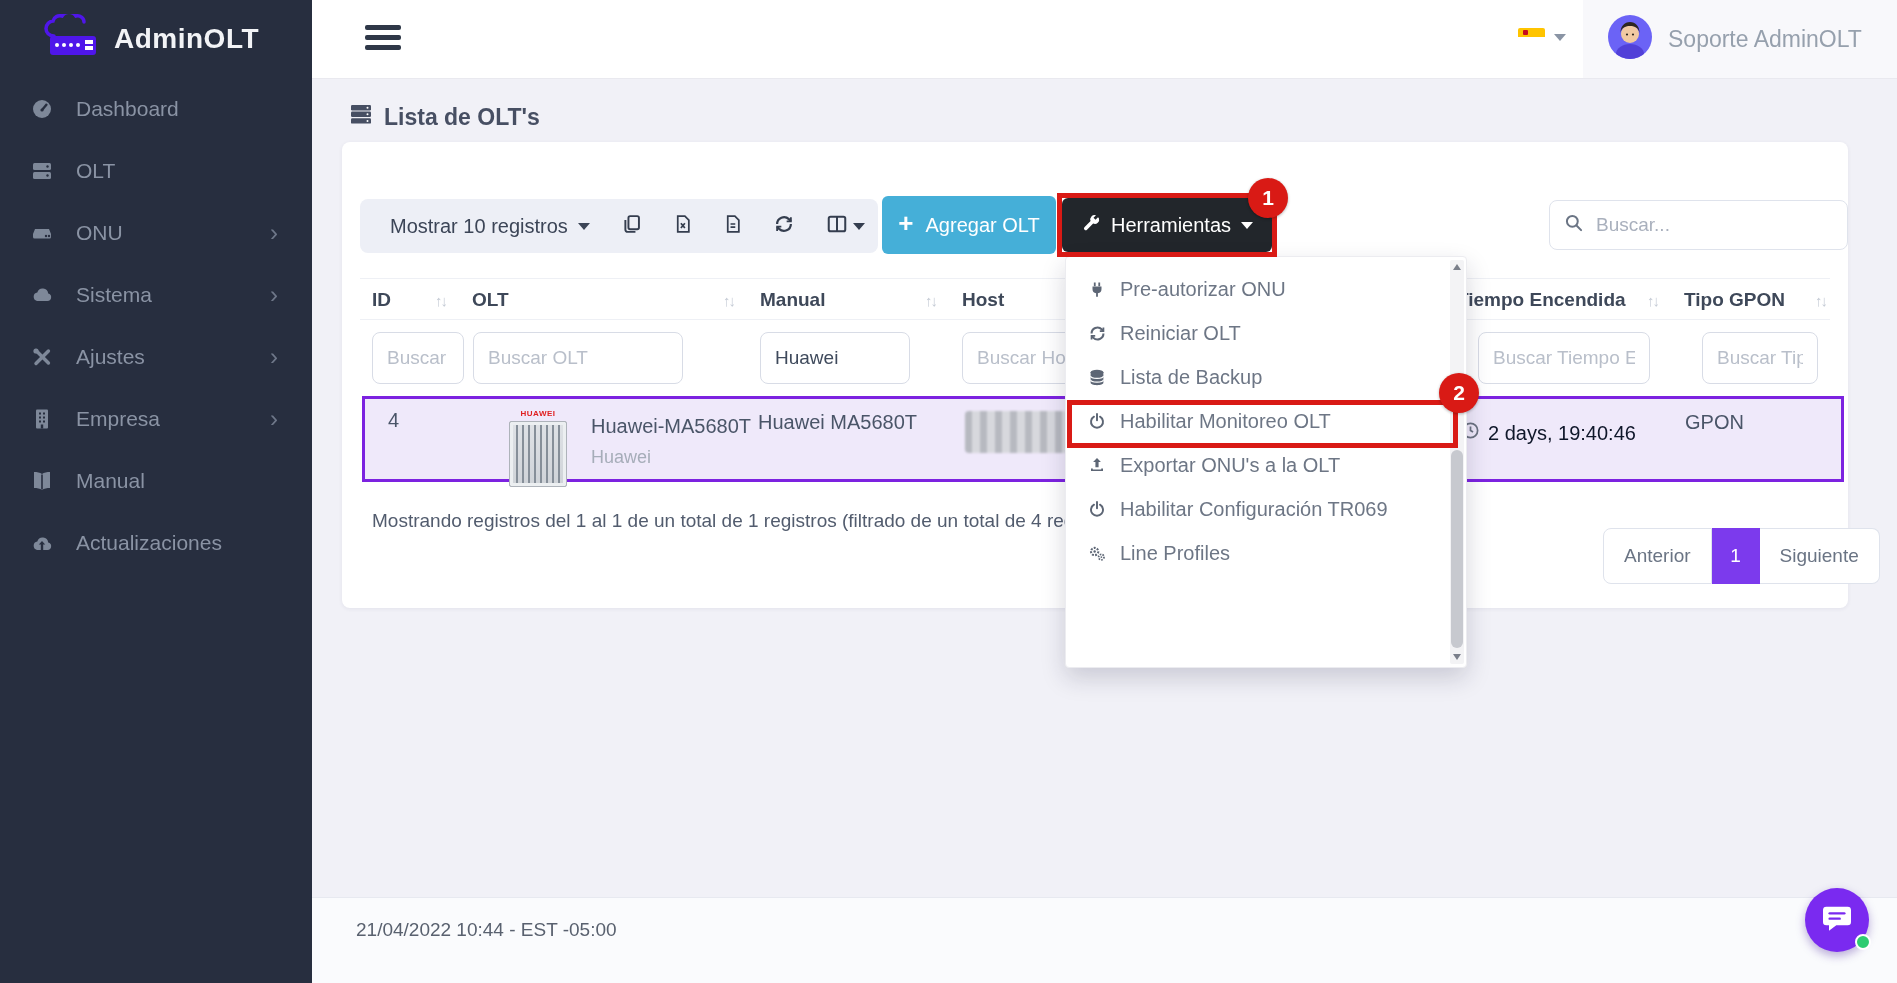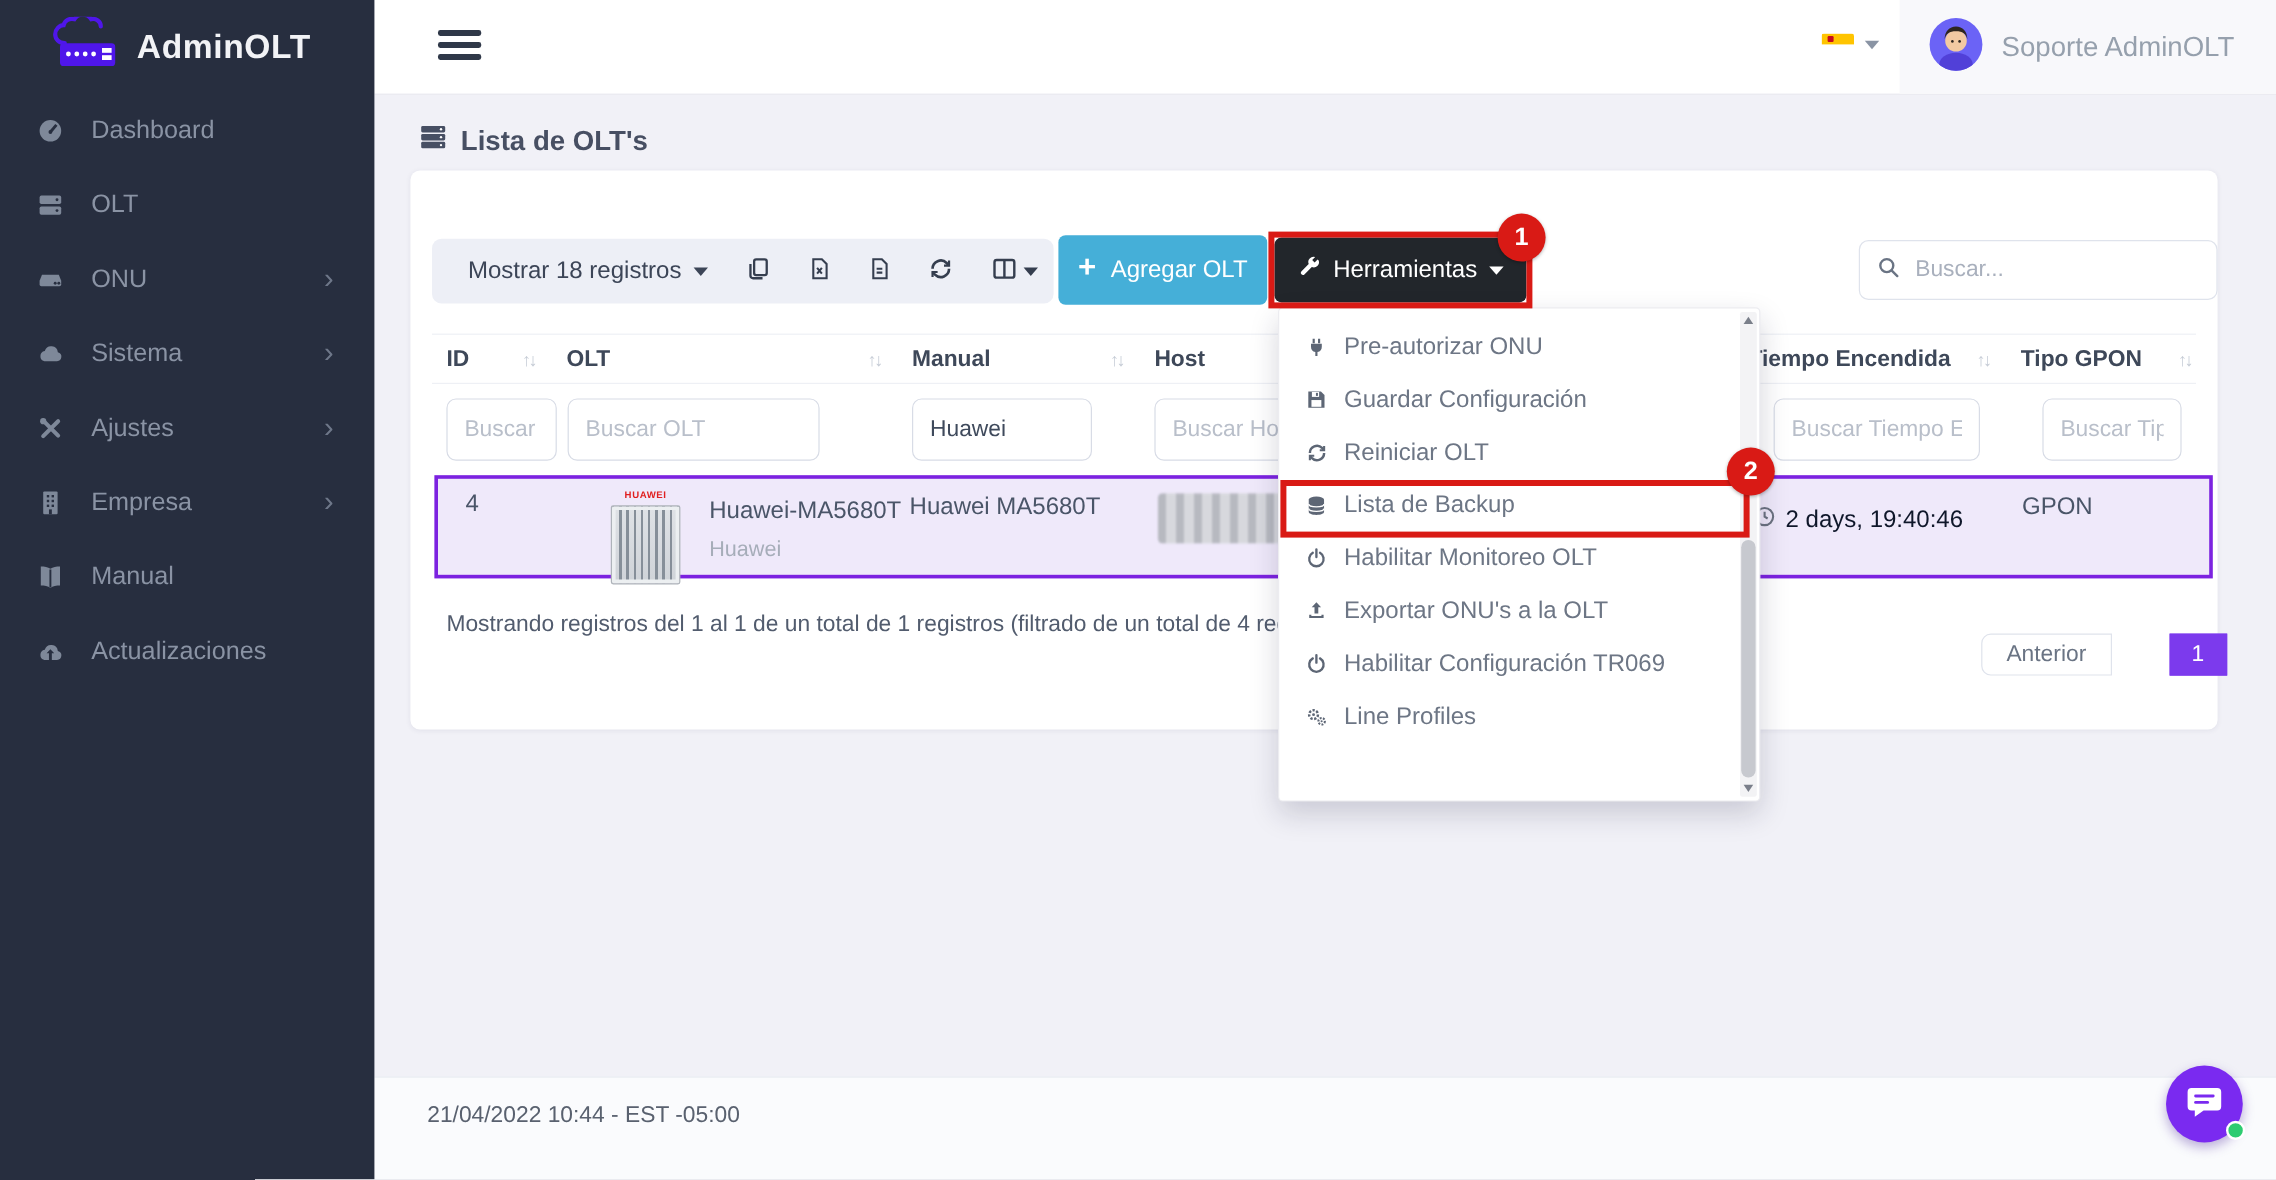--- a/index.html
+++ b/index.html
@@ -62,21 +62,21 @@
   .chassis .cbrand{color:#e02020;font-size:8px;font-weight:bold;letter-spacing:.5px;}
   .chassis .cbody{margin:1px auto 0;width:58px;height:66px;background:#e6e8ea;border:1px solid #aeb3ba;border-radius:2px;
     background-image:repeating-linear-gradient(90deg,#868f99 0 2px,transparent 2px 6px),linear-gradient(#dfe2e6,#cfd3d8);
     box-shadow:inset 0 0 0 3px #eceff1;}
   .olt-sub{color:#a6adb9;font-size:18px;}
   .hostchip{position:absolute;left:600px;top:12px;width:218px;height:42px;border-radius:4px;background:#d9dade;
     background-image:repeating-linear-gradient(90deg,rgba(120,124,138,.35) 0 7px,rgba(210,211,220,.2) 7px 15px);filter:blur(1px);}
   .tiempo{position:absolute;left:1096px;top:22px;display:flex;align-items:center;gap:8px;color:#0f172a;font-size:20px;}
   .summary{position:absolute;left:30px;top:368px;color:#525c6e;font-size:19px;white-space:nowrap;width:900px;overflow:hidden;}
   .pager{position:absolute;left:1261px;top:386px;height:44px;display:flex;}
-  .pbtn{height:35px;display:flex;align-items:center;padding:0 20px;border:1px solid #dfe3ec;color:#6a7484;font-size:19px;background:#fff;cursor:pointer;margin-left:48px;}
+  .pbtn{height:56px;display:flex;align-items:center;padding:0 20px;border:1px solid #dfe3ec;color:#6a7484;font-size:19px;background:#fff;cursor:pointer;}
   .pbtn.first{border-radius:8px 0 0 8px;}
   .pbtn.last{border-radius:0 8px 8px 0;border-left:none;}
   .pbtn.active{background:#7c3aed;border-color:#7c3aed;color:#fff;width:48px;justify-content:center;padding:0;}
 
   
   .dropdown{position:absolute;left:1065px;top:256px;width:402px;height:412px;background:#fff;border:1px solid #ececf0;border-radius:4px;box-shadow:0 10px 24px rgba(30,30,60,.18);z-index:30;padding:10px 0 8px 0;}
   .mitem{height:44px;display:flex;align-items:center;gap:12px;padding:0 20px;color:#6d7685;font-size:20px;cursor:pointer;white-space:nowrap;}
   .mitem .micon{width:22px;display:flex;justify-content:center;color:#5d6675;}
   .dscroll{position:absolute;right:2px;top:3px;bottom:3px;width:14px;background:#f3f3f5;border-radius:2px;}
   .dscroll .up,.dscroll .dn{position:absolute;left:3px;width:0;height:0;border-left:4px solid transparent;border-right:4px solid transparent;}
@@ -253,21 +253,21 @@
           <circle cx="18.5" cy="18.9" r="1" fill="#fff"></circle>
         </svg>
     </span>
     <span>Lista de OLT's</span>
   </h1>
 
   <section class="card">
 
     <div class="tool-strip">
       <span class="show-entries">
-        <span>Mostrar 18 registros</span>
+        <span>Mostrar 10 registros</span>
         <span class="caret"></span>
       </span>
       <span class="ibtn">
         <span><svg width="21" height="22" viewBox="0 0 24 24" fill="none" stroke="currentColor" stroke-width="2.2">
               <rect x="8.5" y="3" width="12" height="15" rx="2"></rect>
               <path d="M5 7.5v11a2.5 2.5 0 0 0 2.5 2.5h9"></path>
             </svg></span>
       </span>
       <span class="ibtn">
         <span><svg width="19" height="22" viewBox="0 0 24 24" fill="none" stroke="currentColor" stroke-width="2.2">
@@ -390,31 +390,20 @@
 
   <div class="dropdown">
     <div class="mitem">
       <span class="micon">
           <svg width="18" height="19" viewBox="0 0 24 24" fill="currentColor">
             <path d="M7.8 2.5v5h2.4v-5zM13.8 2.5v5h2.4v-5z"></path>
             <path d="M6 8h12v3.2a6 6 0 0 1-4.8 5.9v4.4h-2.4v-4.4A6 6 0 0 1 6 11.2z"></path>
           </svg>
         </span>
       <span>Pre-autorizar ONU</span>
-    </div>
-    <div class="mitem">
-      <span class="micon">
-          <svg width="18" height="18" viewBox="0 0 24 24" fill="currentColor">
-            <path d="M3 3h14l4 4v14H3z"></path>
-            <rect x="7" y="3.5" width="8" height="5.5" fill="#fff"></rect>
-            <rect x="11.5" y="4.5" width="2.2" height="3.4" fill="currentColor"></rect>
-            <rect x="6.5" y="12.5" width="11" height="7.5" fill="#fff"></rect>
-          </svg>
-        </span>
-      <span>Guardar Configuración</span>
     </div>
     <div class="mitem">
       <span class="micon">
           <svg width="19" height="19" viewBox="0 0 24 24" fill="none" stroke="currentColor" stroke-width="2.6">
             <path d="M4.5 12a7.5 7.5 0 0 1 12.8-5.3L19.5 9"></path>
             <path d="M19.5 12a7.5 7.5 0 0 1-12.8 5.3L4.5 15"></path>
             <path d="M19.5 4.5v4.6h-4.6" stroke-width="2.2"></path>
             <path d="M4.5 19.5v-4.6h4.6" stroke-width="2.2"></path>
           </svg>
         </span>

